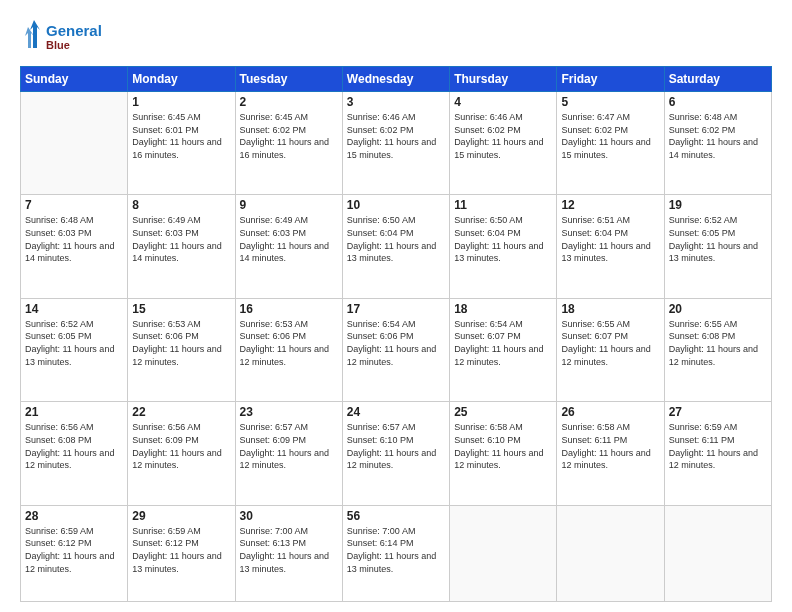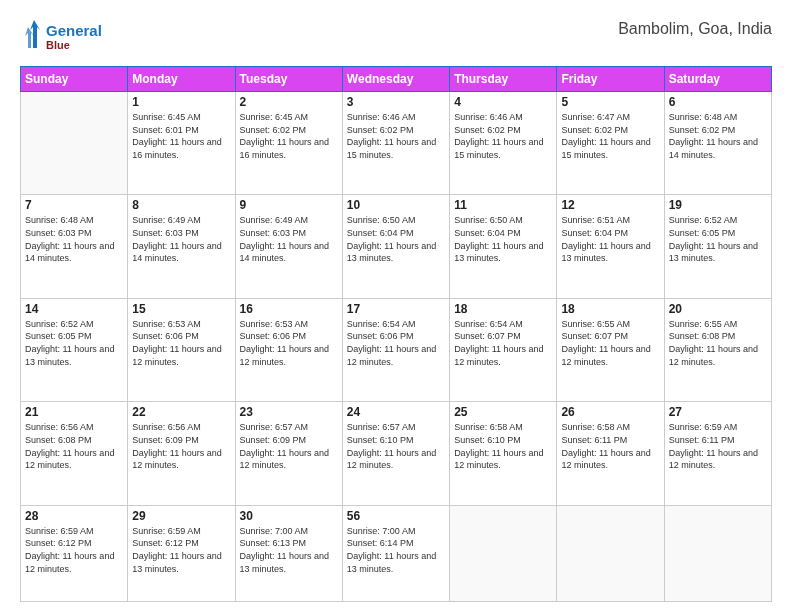--- a/index.html
+++ b/index.html
@@ -42,21 +42,21 @@
       margin-top: 2px;
     }
     .calendar {
       flex: 1;
       border: 1px solid #ccc;
       border-collapse: collapse;
       width: 100%;
       table-layout: fixed;
     }
     .calendar th {
-      background: #d946ef;
+      background: #1d4ed8;
       color: #fff;
       font-size: 12px;
       font-weight: bold;
       padding: 5px 4px;
       text-align: left;
       border: 1px solid #1a73c1;
     }
     .calendar td {
       border: 1px solid #ccc;
       vertical-align: top;
@@ -100,21 +100,20 @@
         <polygon points="8,9 14,18 11,15 11,30 8,30 8,15 5,18" fill="#1a73c1" opacity="0.7"></polygon>
       </svg>
       <div style="margin-left:4px;">
         <div style="font-size:15px;font-weight:bold;color:#1a73c1;line-height:1.15;">General</div>
         <div style="font-size:11px;font-weight:bold;color:#7f1d1d;line-height:1.15;">Blue</div>
       </div>
     </div>
   </div>
 </div>
     <div class="title-block">
-      <div class="location">Bambolim, Goa, India</div>
     </div>
   </div>
 
   <table class="calendar">
     <thead>
       <tr>
         <th>Sunday</th>
         <th>Monday</th>
         <th>Tuesday</th>
         <th>Wednesday</th>

